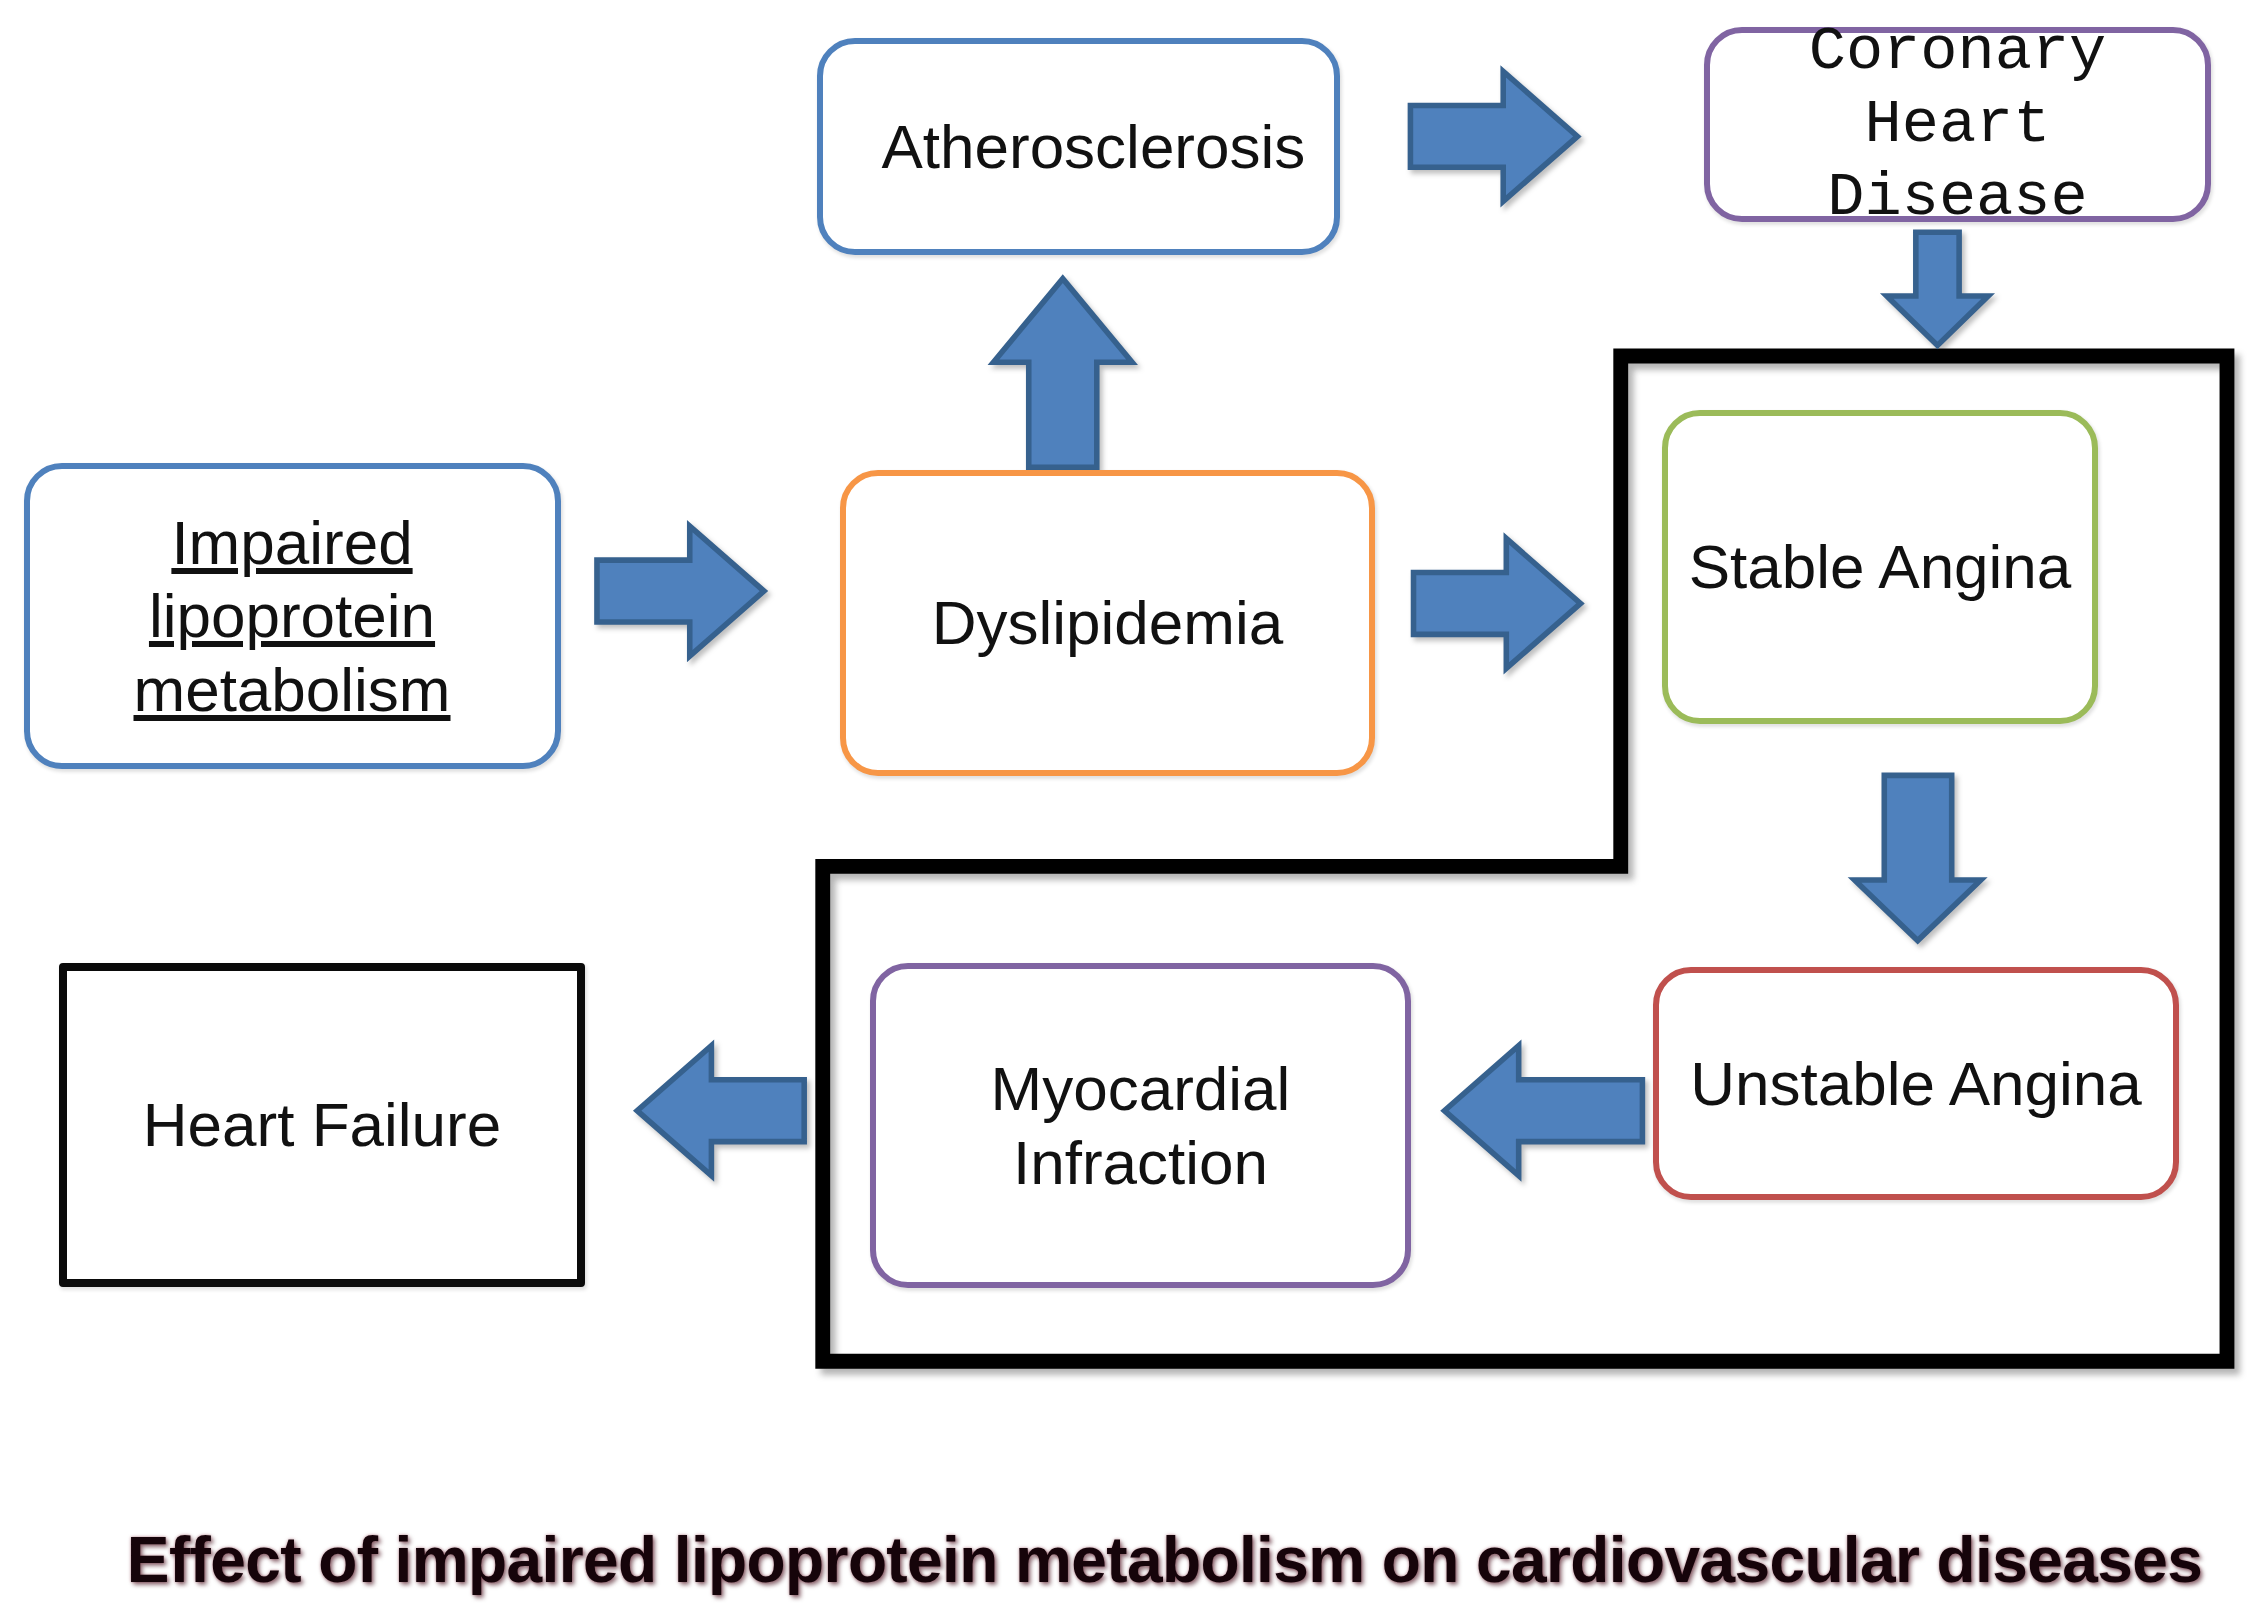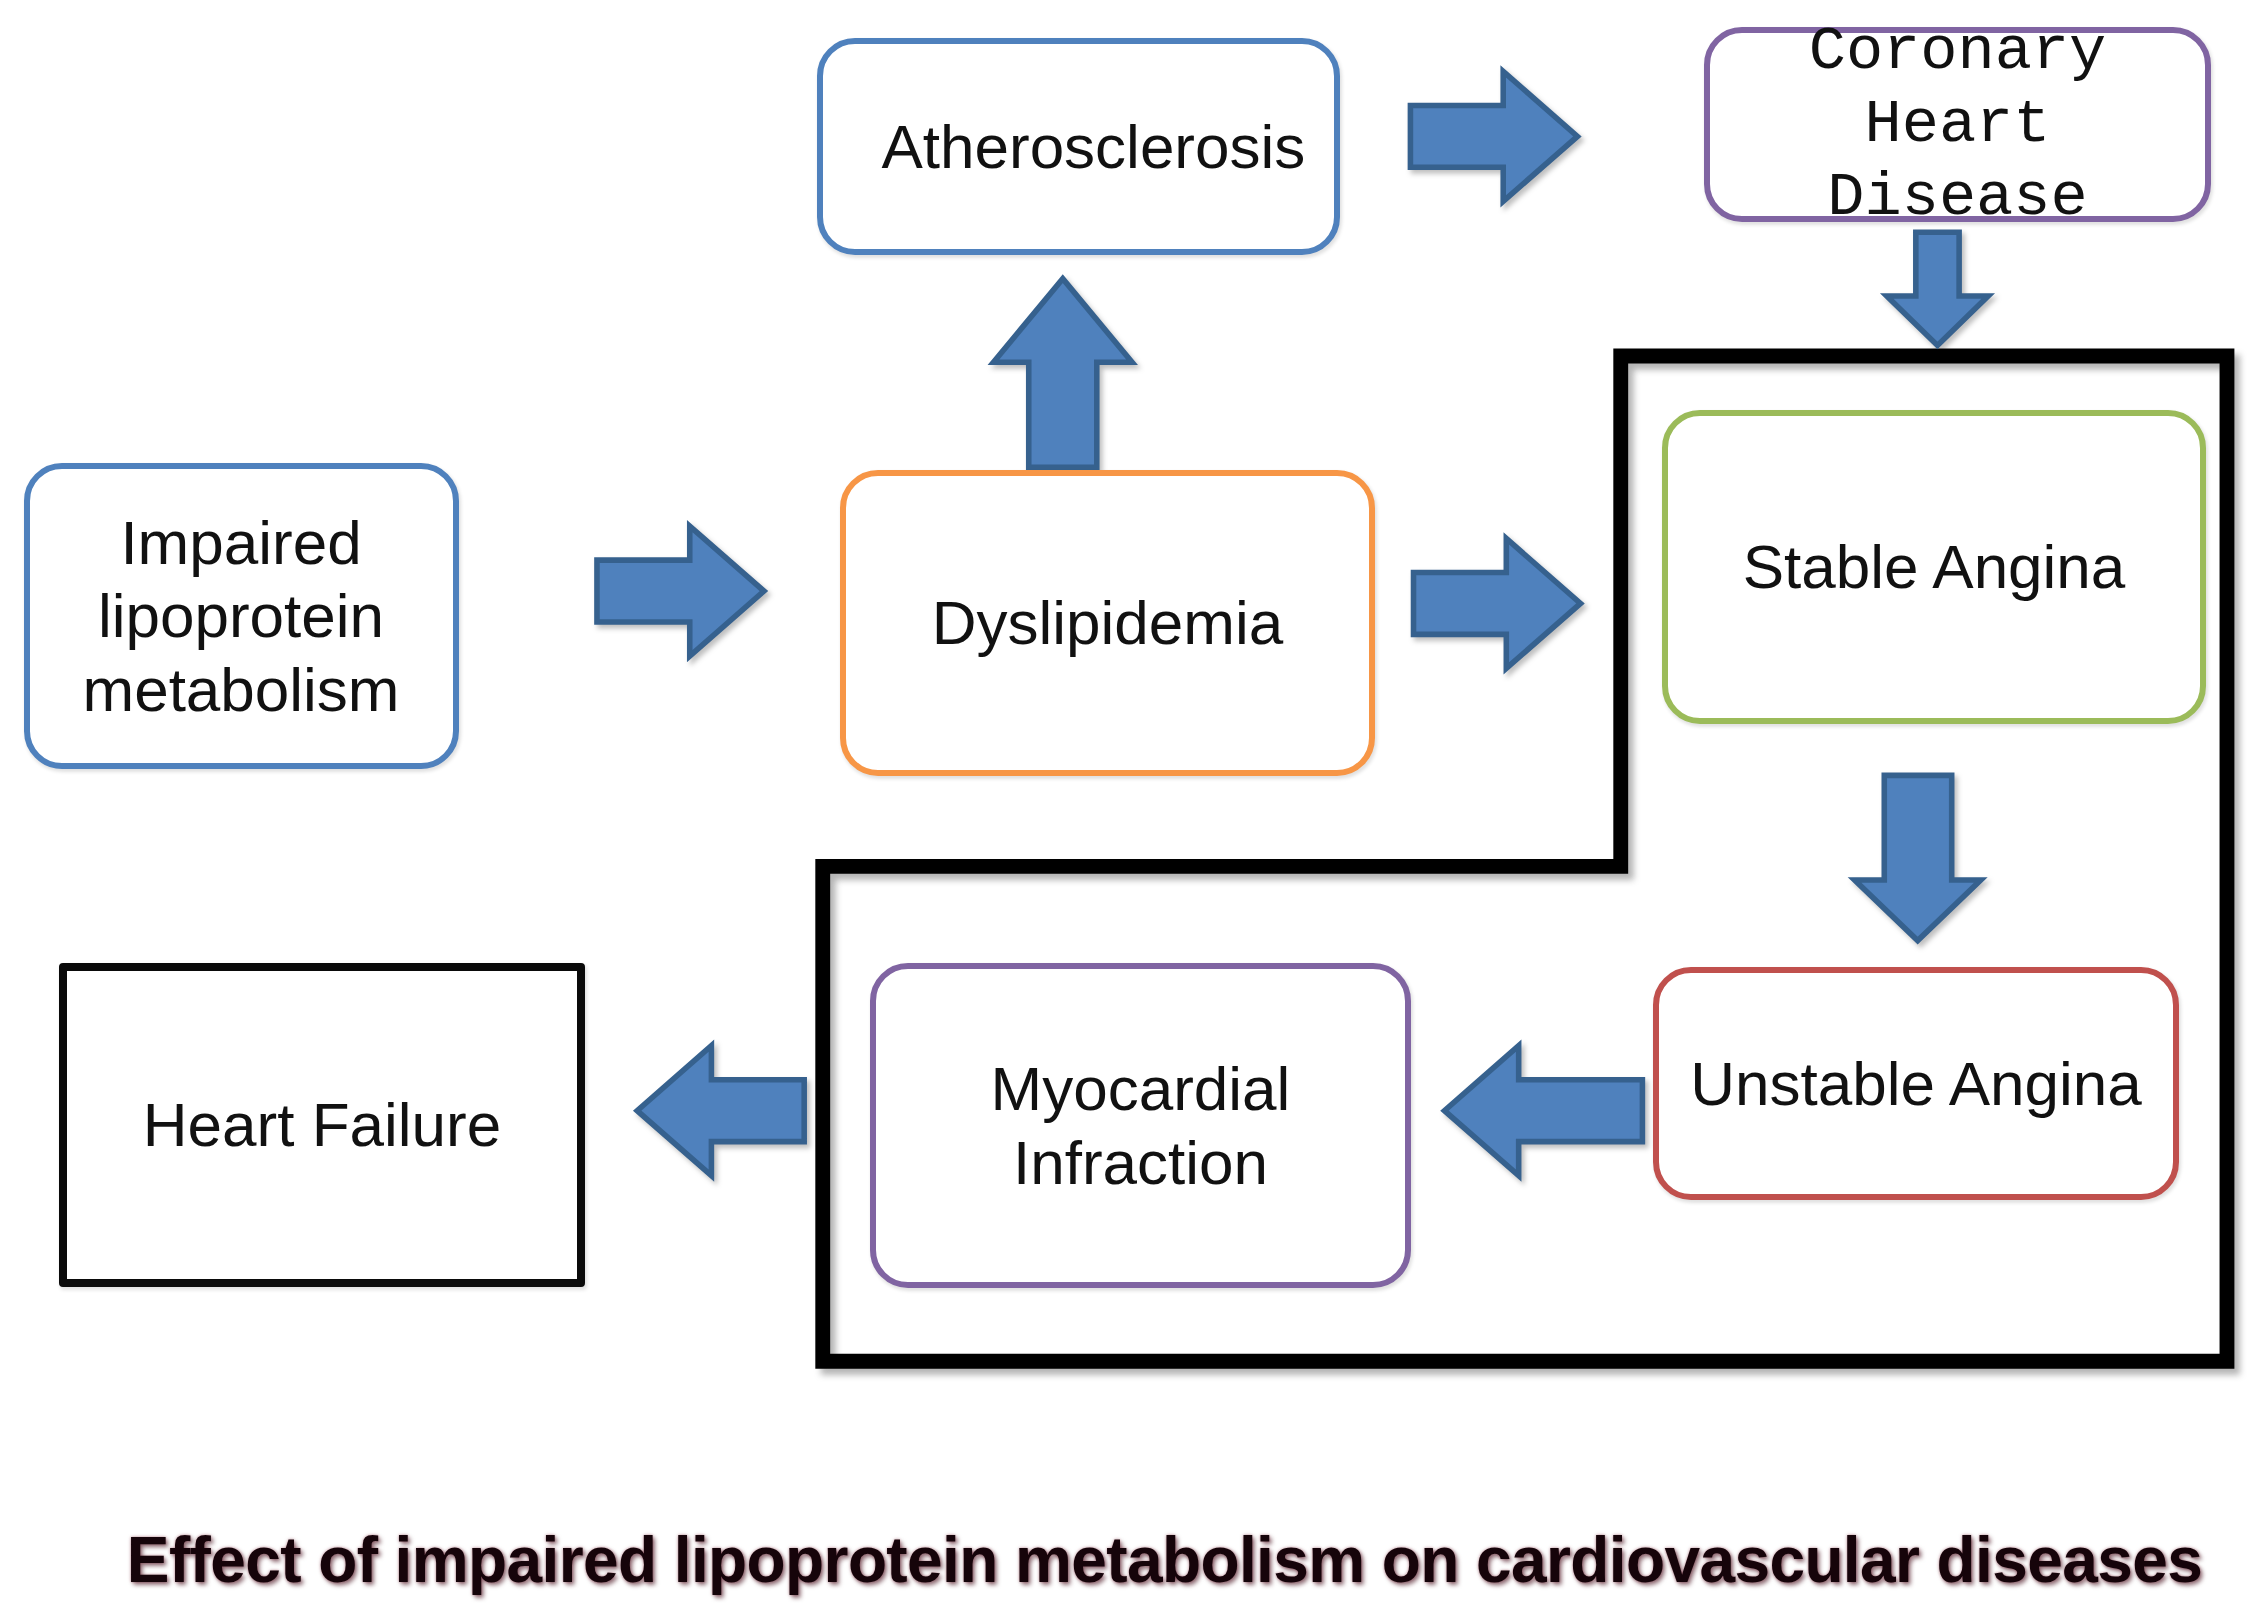--- a/index.html
+++ b/index.html
@@ -63,37 +63,37 @@
 
     <polygon class="arrow" points="2285,925 2435,925 2435,870 2555,975 2435,1080 2435,1025 2285,1025" stroke-width="9" fill="#4F81BD" stroke="#36618E"></polygon>
 
     <polygon class="arrow" points="3046,1253 3046,1422 2998,1422 3100,1520 3202,1422 3155,1422 3155,1253" stroke-width="9" fill="#4F81BD" stroke="#36618E"></polygon>
 
     <polygon class="arrow" points="2655,1745 2455,1745 2455,1690 2335,1795 2455,1900 2455,1845 2655,1845" stroke-width="9" fill="#4F81BD" stroke="#36618E"></polygon>
 
     <polygon class="arrow" points="1300,1745 1150,1745 1150,1690 1030,1795 1150,1900 1150,1845 1300,1845" stroke-width="9" fill="#4F81BD" stroke="#36618E"></polygon>
   </svg>
 
-  <div class="node" style="left: 23.5px; top: 463px; width: 435px; height: 306px; border-color: rgb(79, 129, 189);">
+  <div class="node" style="left: 23.5px; top: 463px; width: 537px; height: 306px; border-color: rgb(79, 129, 189); text-decoration: underline;">
     <span>Impaired lipoprotein metabolism</span>
   </div>
 
   <div class="node" style="left: 840px; top: 470px; width: 535px; height: 306px; border-color: rgb(247, 150, 70);">
     <span>Dyslipidemia</span>
   </div>
 
   <div class="node" style="left: 817px; top: 38px; width: 523px; height: 217px; border-color: rgb(79, 129, 189); padding-left: 47px;">
     <span>Atherosclerosis</span>
   </div>
 
   <div class="node" style="left: 1704px; top: 27px; width: 507px; height: 195px; border-color: rgb(128, 100, 162); font-family: Liberation Mono, monospace;">
     <span>Coronary Heart Disease</span>
   </div>
 
-  <div class="node" style="left: 1662px; top: 410px; width: 544px; height: 314px; border-color: rgb(155, 187, 89); align-items: center;">
+  <div class="node" style="left: 1662px; top: 410px; width: 436px; height: 314px; border-color: rgb(155, 187, 89); align-items: center;">
     <span>Stable Angina</span>
   </div>
 
   <div class="node" style="left: 1617px; top: 967px; width: 526px; height: 233px; border-color: rgb(192, 80, 77); margin-left: 36px;">
     <span>Unstable Angina</span>
   </div>
 
   <div class="node" style="left: 870px; top: 963px; width: 541px; height: 325px; border-color: rgb(128, 100, 162);">
     <span>Myocardial Infraction</span>
   </div>

